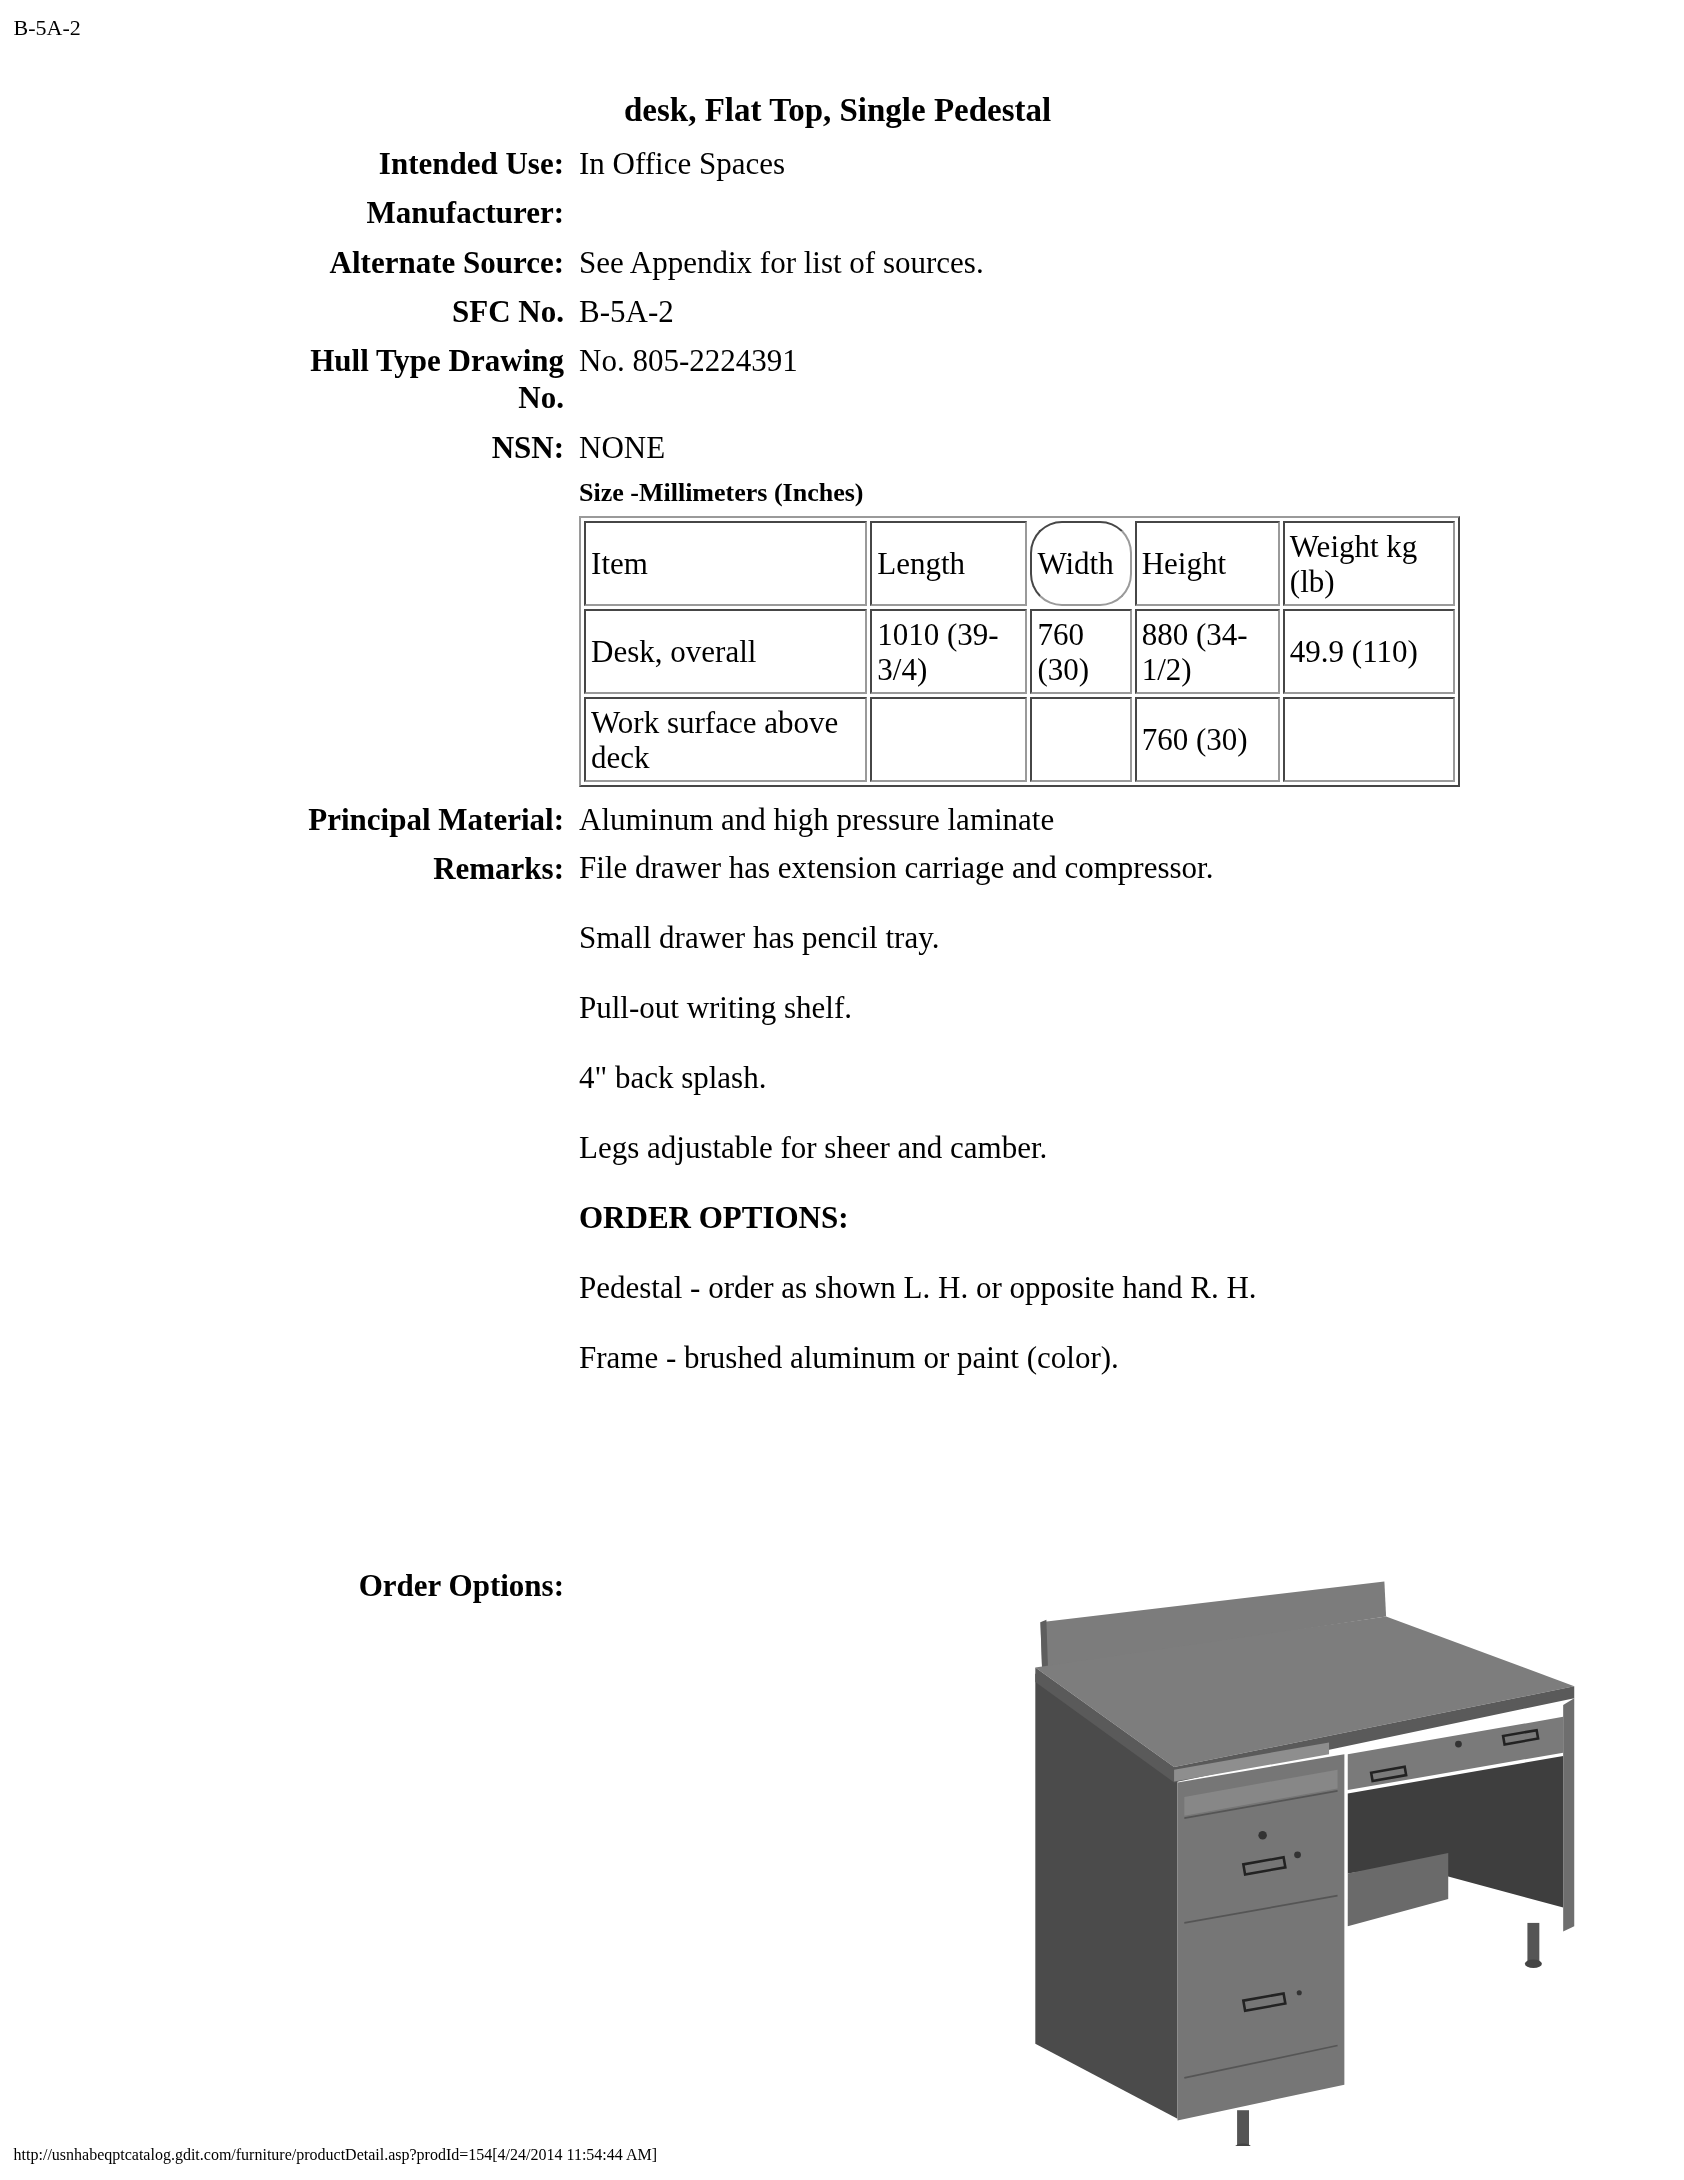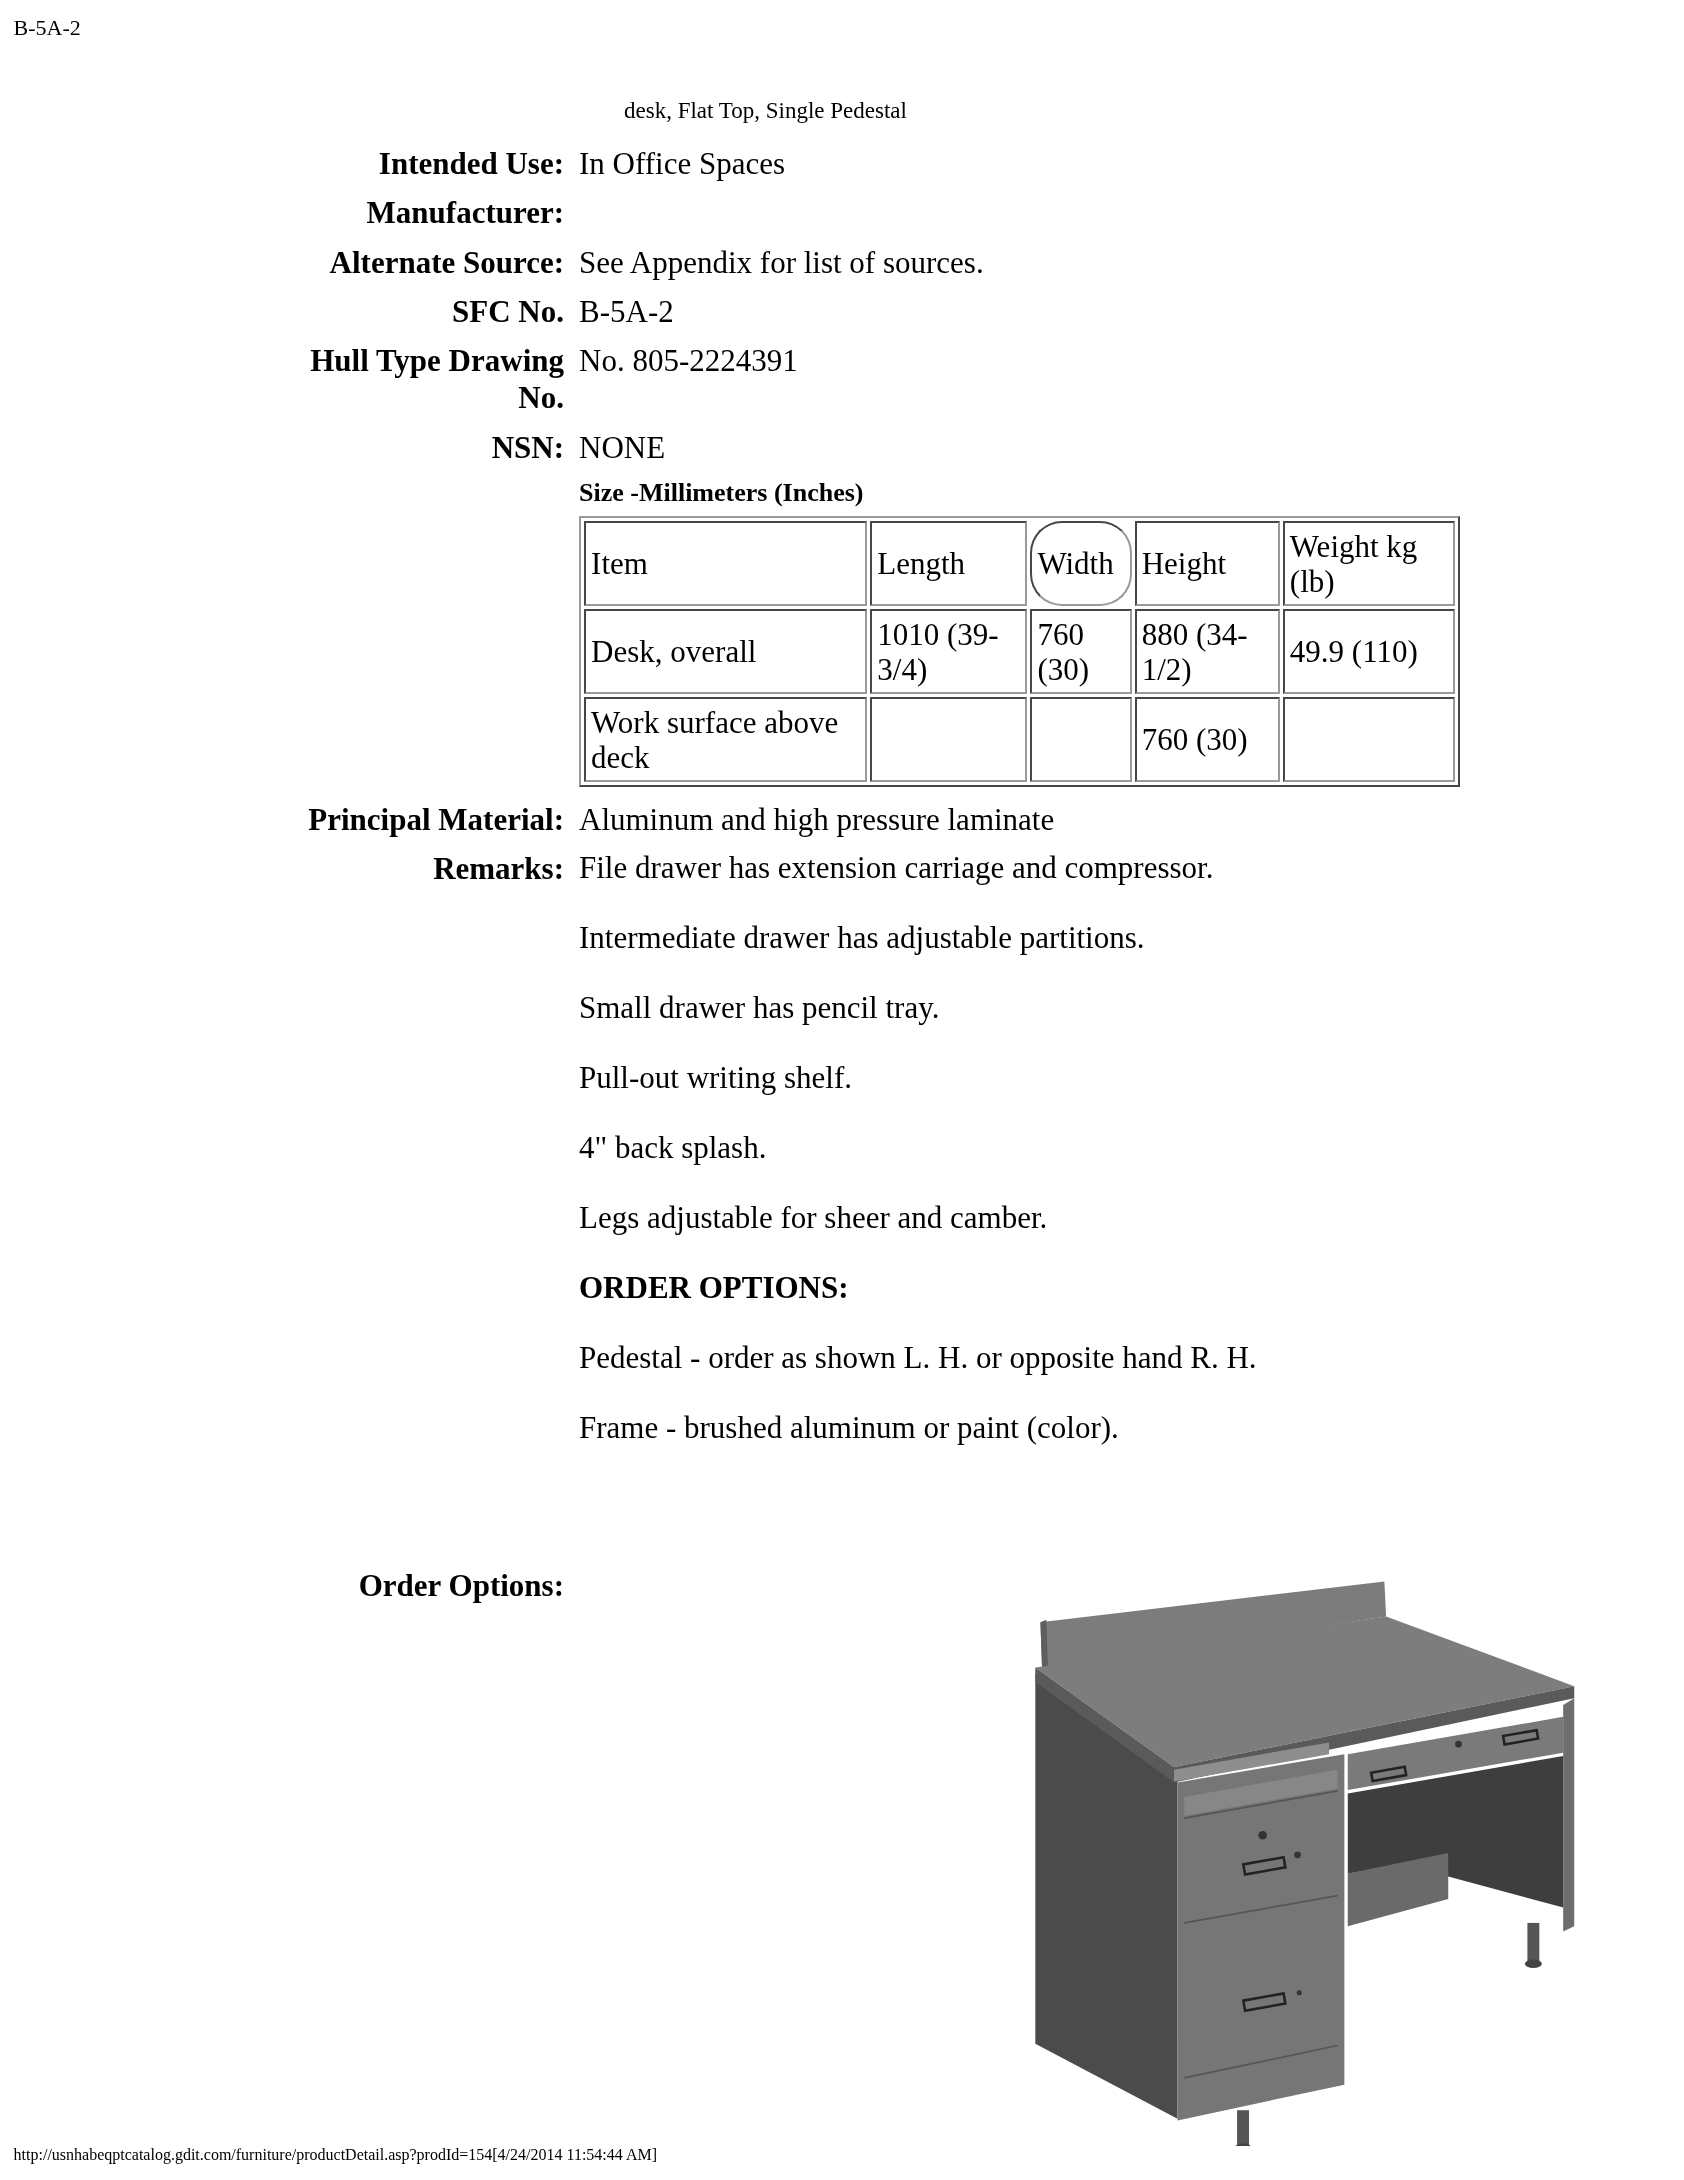--- a/index.html
+++ b/index.html
@@ -2,21 +2,21 @@
 <html style="font-size:13.6px"><head>
   <meta charset="utf-8">
   <style>
     html, body { margin: 0; padding: 0; background: #ffffff; }
     body {
       width: 1685px; height: 2181px; position: relative; overflow: hidden;
       font-family: "Liberation Serif", "DejaVu Serif", serif; color: #000;
     }
     .abs { position: absolute; }
     .page-code { left: 13.6px; top: 15.3px; font-size: 22px; line-height: 25.6px; }
-    .title { left: 624px; top: 92px; font-size: 23px; font-weight: normal; line-height: 37px; white-space: nowrap; }
+    .title { left: 624px; top: 92px; font-size: 33px; font-weight: bold; line-height: 37px; white-space: nowrap; }
 
     .row { position: absolute; left: 0; width: 1685px; font-size: 31px; line-height: 37px; }
     .lbl { position: absolute; right: calc(1685px - 564px); text-align: right; font-weight: bold; white-space: nowrap; }
     .lbl.wrap { white-space: normal; width: 281px; }
     .val { position: absolute; left: 579px; white-space: nowrap; }
 
     .size-head { left: 579px; top: 474px; font-size: 26px; font-weight: bold; line-height: 37px; white-space: nowrap; }
 
     table.sizes {
       position: absolute; left: 579px; top: 516px;
@@ -103,21 +103,20 @@
 <div class="row" style="top:801px">
   <span class="lbl">Principal Material:</span>
   <span class="val">Aluminum and high pressure laminate</span>
 </div>
 <div class="row" style="top:850px">
   <span class="lbl">Remarks:</span>
 </div>
 
 <div class="remarks" style="top:850px">
   <p>File drawer has extension carriage and compressor.</p>
-  <p>Intermediate drawer has adjustable partitions.</p>
   <p>Small drawer has pencil tray.</p>
   <p>Pull-out writing shelf.</p>
   <p>4" back splash.</p>
   <p>Legs adjustable for sheer and camber.</p>
   <p class="bold">ORDER OPTIONS:</p>
   <p>Pedestal - order as shown L. H. or opposite hand R. H.</p>
   <p>Frame - brushed aluminum or paint (color).</p>
 </div>
 
 <div class="row" style="top:1567px">

